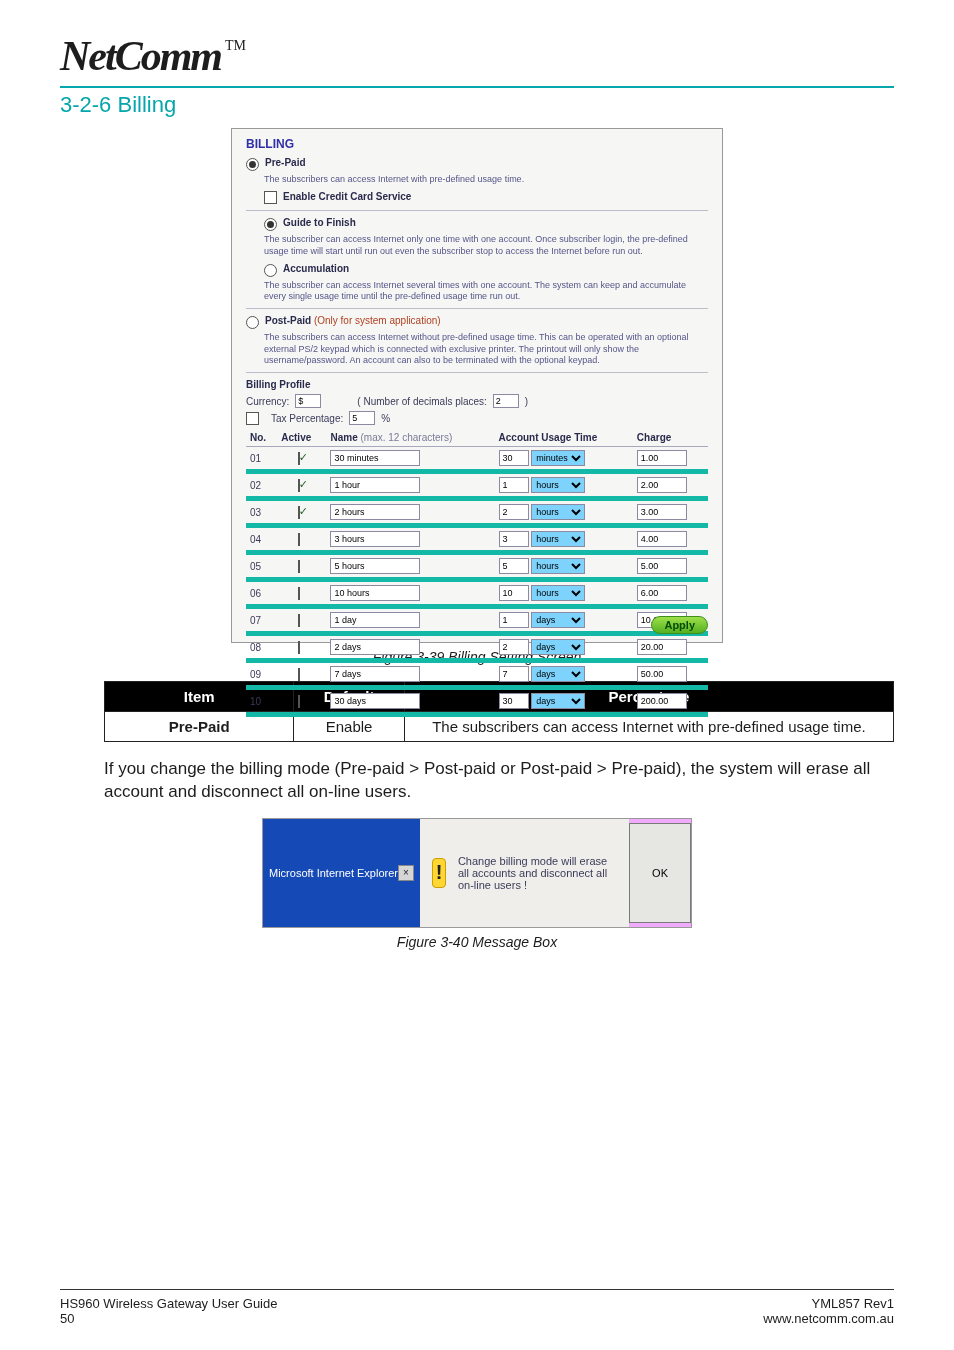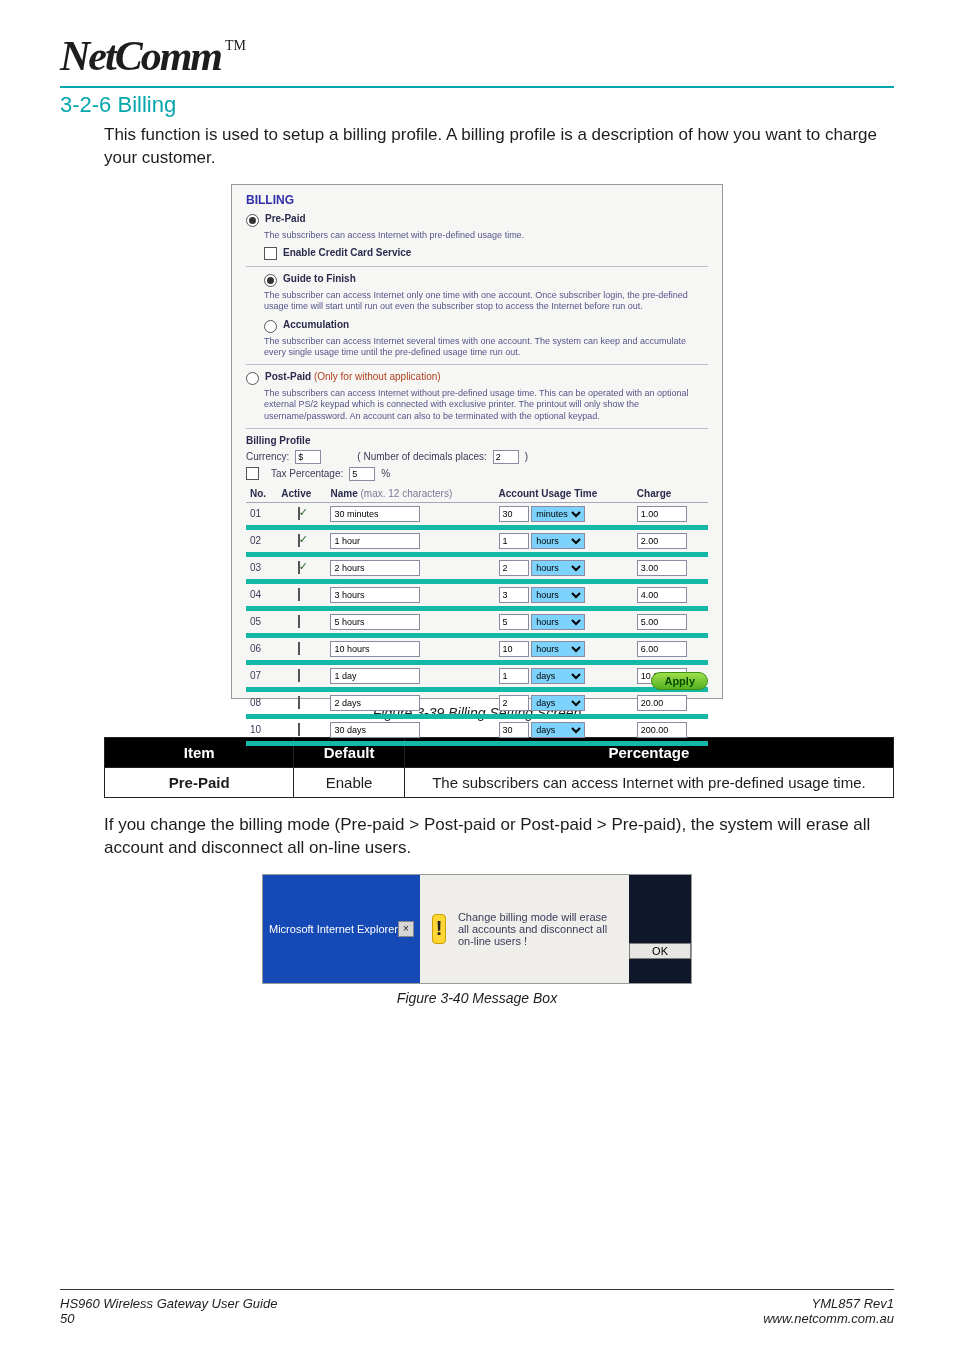--- a/index.html
+++ b/index.html
@@ -37,21 +37,21 @@
   
   table.meta{width:100%;border-collapse:collapse;margin:0 0 10px 0;
     font-size:15px;}
   table.meta th, table.meta td{border:1px solid #222;padding:6px 10px;
     text-align:center;}
   table.meta thead th{background:#000;color:#fff;font-weight:600;}
   table.meta td{font-weight:300;}
   .note{font-size:17px;line-height:1.35;margin:6px 0 10px 44px;}
   
   .footer{margin-top:auto;display:flex;justify-content:space-between;
-    align-items:flex-end;font-size:13px;font-style:italic;
+    align-items:flex-end;font-size:13px;
     border-top:1px solid #333;padding-top:6px;}
   .footer .left,.footer .right{display:flex;flex-direction:column;}
   .footer .right{text-align:right;}
   
   .billing .title{color:#2f2fa8;font-weight:700;font-size:12px;
     margin-bottom:6px;}
   .billing .radio-row{display:flex;align-items:flex-start;margin:3px 0;}
   .billing .radio{width:11px;height:11px;border:1px solid #555;
     border-radius:50%;margin-right:6px;margin-top:1px;flex:none;
     position:relative;background:#fff;}
@@ -92,38 +92,37 @@
   .dlg-title .x{background:#d6d6d6;color:#222;width:14px;height:14px;
     display:flex;align-items:center;justify-content:center;border:1px solid #888;
     font-size:10px;}
   .dlg-body{flex:1;display:flex;align-items:center;padding:8px 12px;
     gap:12px;background:#efeeea;}
   .dlg-body .warn{width:28px;height:28px;border-radius:4px;
     background:#ffd633;border:1px solid #caa000;display:flex;
     align-items:center;justify-content:center;font-weight:900;color:#222;
     font-size:20px;}
   .dlg-body .msg{font-size:11px;}
-  .dlg-foot{background:#0f172a;display:flex;justify-content:center;
-    padding:4px 0 24px 0;align-items:flex-end;}
+  .dlg-foot{background:#f0abfc;display:flex;justify-content:center;
+    padding:4px 0 4px 0;}
   .dlg-foot button{font-size:11px;padding:1px 22px;border:1px solid #7a7a7a;
     background:#e6e6e2;}
 </style>
 </head>
 <body>
 
 <div id="page">
 
   <div class="logo">
     <span>NetComm</span>
     <span class="tm">TM</span>
   </div>
 
   <div class="sec-head">3-2-6 Billing</div>
 
-  <p class="body-text">This function is used to setup a billing profile. A billing profile is a description of how you want to charge your customer.</p>
 
   <div class="shot indent">
     <div class="imgbox billing">
 
       <div class="title">BILLING</div>
 
       <div class="radio-row">
         <span class="radio checked"></span>
         <span class="lbl">Pre-Paid</span>
       </div>
@@ -147,21 +146,21 @@
         <span class="lbl">Accumulation</span>
       </div>
       <div class="desc sub">The subscriber can access Internet several times with one account.  The system can keep and accumulate every single usage time until the pre-defined usage time run out.</div>
 
       <hr class="hr">
 
       <div class="radio-row">
         <span class="radio"></span>
         <span class="lbl">
           <span>Post-Paid</span>
-          <span style="color:#b04020;font-weight:400;">(Only for without application)</span>
+          <span style="color:#b04020;font-weight:400;">(Only for system application)</span>
         </span>
       </div>
       <div class="desc">The subscribers can access Internet without pre-defined usage time. This can be operated with an optional external PS/2 keypad which is connected with exclusive printer. The printout will only show the username/password. An account can also to be terminated with the optional keypad.</div>
 
       <hr class="hr">
 
       <div class="section-lbl">Billing Profile</div>
 
       <div class="inline-row">
         <span>Currency:</span>
@@ -240,20 +239,27 @@
               <td><input class="small" value="1 day" style=""></td>
               <td><input class="num" value="1" style=""> <select class="tiny"><option>minutes</option><option>hours</option><option selected="">days</option></select></td>
               <td><input class="small" value="10.00" style="width: 50px;"></td>
             </tr>
             <tr>
               <td>08</td>
               <td class="center"><span class="chk"></span></td>
               <td><input class="small" value="2 days" style=""></td>
               <td><input class="num" value="2" style=""> <select class="tiny"><option>minutes</option><option>hours</option><option selected="">days</option></select></td>
               <td><input class="small" value="20.00" style="width: 50px;"></td>
+            </tr>
+            <tr>
+              <td>09</td>
+              <td class="center"><span class="chk"></span></td>
+              <td><input class="small" value="7 days" style=""></td>
+              <td><input class="num" value="7" style=""> <select class="tiny"><option>minutes</option><option>hours</option><option selected="">days</option></select></td>
+              <td><input class="small" value="50.00" style="width: 50px;"></td>
             </tr>
             <tr>
               <td>10</td>
               <td class="center"><span class="chk"></span></td>
               <td><input class="small" value="30 days" style=""></td>
               <td><input class="num" value="30" style=""> <select class="tiny"><option>minutes</option><option>hours</option><option selected="">days</option></select></td>
               <td><input class="small" value="200.00" style="width: 50px;"></td>
             </tr>
           </tbody>
       </table>

